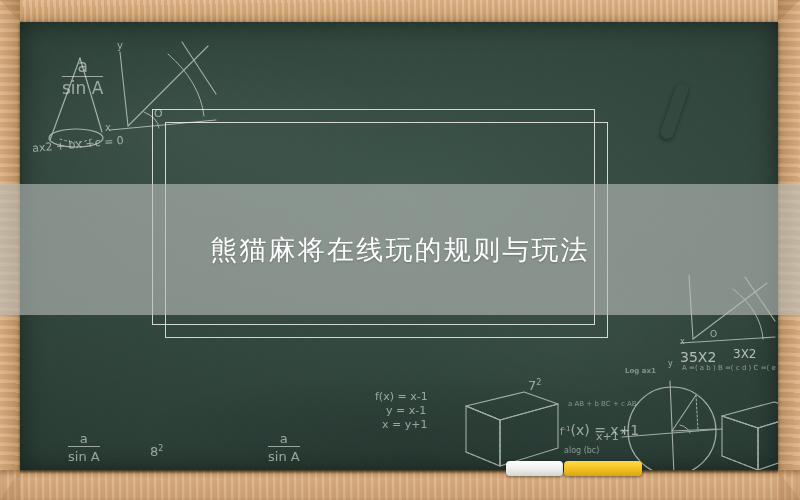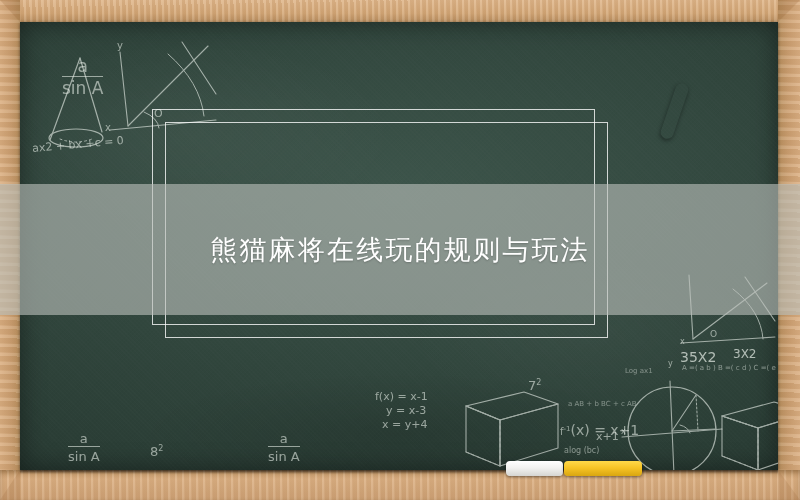--- a/index.html
+++ b/index.html
@@ -193,22 +193,22 @@
         <path d="M6 76 L100 70" stroke-width="1.1"></path>
         <path d="M18 72 L92 16" stroke-width="1.1"></path>
         <path d="M70 10 L100 54" stroke-width="1.1"></path>
         <path d="M58 22 q28 22 30 50" stroke-width="1"></path>
       </svg>
     </div>
     <div class="chalktext" style="left:690px;top:307px;font-size:9px;">O</div>
     <div class="chalktext" style="left:660px;top:315px;font-size:8px;">x</div>
 
     <div class="chalktext" style="left:355px;top:368px;font-size:11px;">f(x) = x-1</div>
-    <div class="chalktext" style="left:366px;top:382px;font-size:11px;">y = x-3</div>
-    <div class="chalktext" style="left:362px;top:396px;font-size:11px;">x = y+4</div>
+    <div class="chalktext" style="left:366px;top:382px;font-size:11px;">y = x-1</div>
+    <div class="chalktext" style="left:362px;top:396px;font-size:11px;">x = y+1</div>
 
     <div class="chalk" style="left:440px;top:360px;">
       <svg width="104" height="92" viewBox="0 0 104 92">
         <path d="M6 24 L64 10 L98 22 L40 38 Z" stroke-width="1.1"></path>
         <path d="M6 24 L6 70 L40 84 L40 38 Z" stroke-width="1.1"></path>
         <path d="M40 38 L98 22 L98 66 L40 84 Z" stroke-width="1.1"></path>
         <path d="M6 24 L40 38" stroke-width="1" stroke-dasharray="3 3"></path>
         <path d="M40 38 L40 84" stroke-width="1" stroke-dasharray="3 3"></path>
         <path d="M6 70 L40 84" stroke-width="1" stroke-dasharray="3 3"></path>
       </svg>
@@ -233,21 +233,21 @@
 
     <div class="chalktext" style="left:248px;top:410px;font-size:13px;">
       <span class="frac">
         <span class="num">a</span>
         <span class="den">sin A</span>
       </span>
     </div>
 
     <div class="chalktext" style="left:660px;top:327px;font-size:14px;opacity:.72;">35X2</div>
     <div class="chalktext" style="left:713px;top:325px;font-size:12px;opacity:.72;text-align:right;">3X2</div>
-    <div class="chalktext" style="left:605px;top:345px;font-size:7px;opacity:.45;">Log ax1</div>
+    <div class="chalktext" style="left:605px;top:345px;font-size:7px;opacity:.45;font-weight:bold;">Log ax1</div>
     <div class="chalktext" style="left:662px;top:342px;font-size:7px;opacity:.5;">A =( a b )  B =( c d )  C =( e f )</div>
 
     <div class="chalk" style="left:598px;top:355px;">
       <svg width="108" height="104" viewBox="0 0 108 104">
         <circle cx="54" cy="54" r="44" stroke-width="1.2"></circle>
         <path d="M52 4 L56 98" stroke-width="1.1"></path>
         <path d="M4 60 L104 52" stroke-width="1.1"></path>
         <path d="M54 54 L78 18" stroke-width="1.1"></path>
         <path d="M78 18 L80 54" stroke-width="1" stroke-dasharray="2 2"></path>
         <path d="M54 54 L98 52" stroke-width="1"></path>

